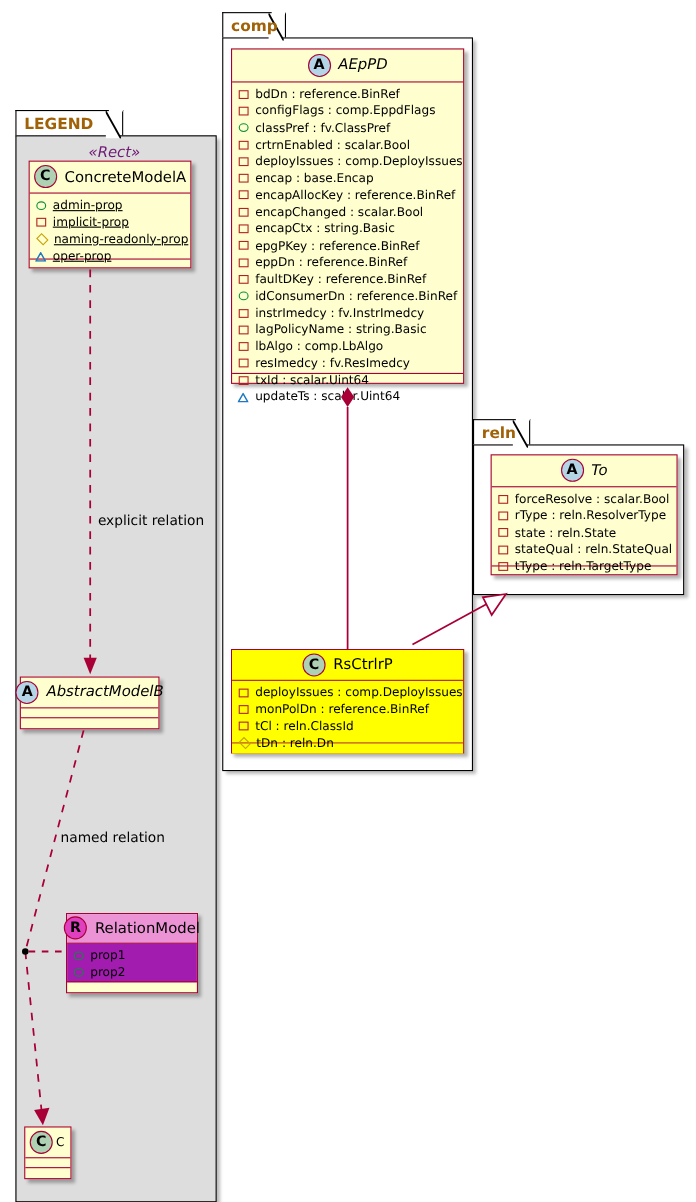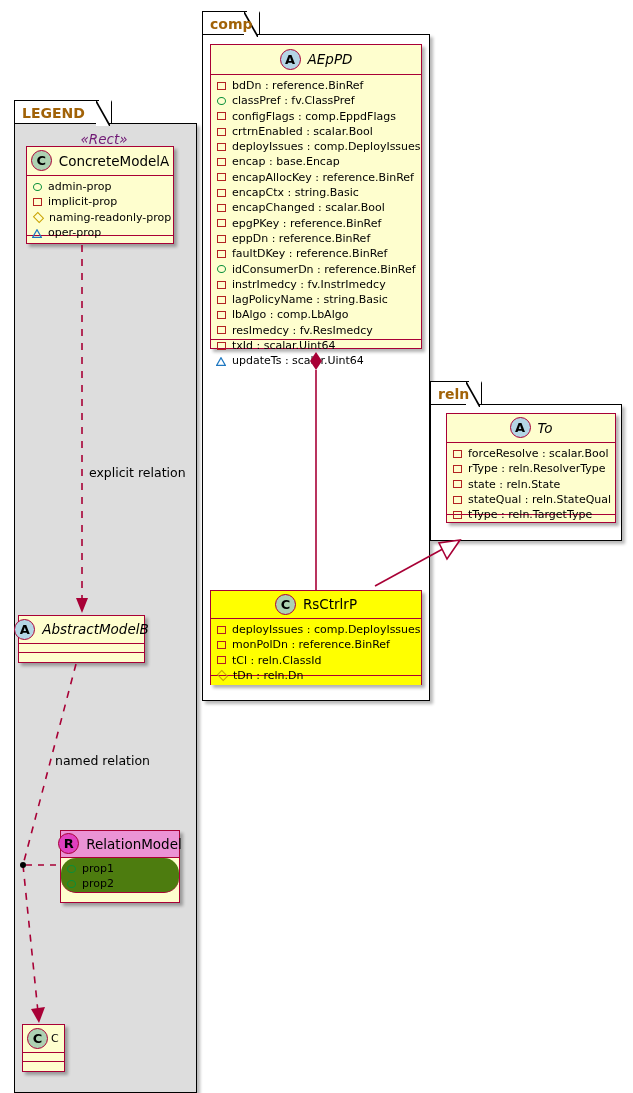--- a/index.html
+++ b/index.html
@@ -49,21 +49,21 @@
   .cls-name{font-size:13.5px;color:#000;}
   .cls-name.ital{font-style:italic;}
   .cls-body{
     box-sizing:border-box;padding:3px 5px 4px 6px;
     border-bottom:1.4px solid #a80036;
   }
   .cls-foot{height:9px;box-sizing:border-box;}
   .cls.yellowbox{background:#ffff00;}
   .cls.yellowbox .cls-body{background:#ffff00;}
   .cls.yellowbox .cls-foot{background:#ffff00;}
-  .cls.pinkbox .cls-body{background:#4d7c0f;border-radius:15px;}
+  .cls.pinkbox .cls-body{background:#a21caf;}
 
   
   .circ{
     width:19px;height:19px;border-radius:50%;flex:0 0 19px;
     display:flex;align-items:center;justify-content:center;
     font-size:13px;font-weight:bold;color:#000;line-height:1;
   }
   .circ.abstract{background:#ADD1B2;background:#b4d5e5;border:1.6px solid #a80036;}
   .circ.concrete{background:#ADD1B2;border:1.6px solid #a80036;}
   .circ.relation{background:#e040c0;border:1.6px solid #a80036;color:#000;}
@@ -105,21 +105,21 @@
     <div class="pkg-body grey" style="top:23px;width:183px;height:970px;"></div>
   </div>
 
   <div class="stereo" style="left:24px;top:131px;width:160px;">«Rect»</div>
 
   <div class="cls" style="left:26px;top:146px;width:148px;height:98px;">
     <div class="cls-head" style="height:29px;">
       <span class="circ concrete">C</span>
       <span class="cls-name">ConcreteModelA</span>
     </div>
-    <div class="cls-body" style="height:60px;">
+    <div class="cls-body" style="height:60px;text-decoration:underline;">
       <div class="attr">
         <span class="mk ci"></span>
         <span>admin-prop</span>
       </div>
       <div class="attr">
         <span class="mk sq"></span>
         <span>implicit-prop</span>
       </div>
       <div class="attr">
         <span class="mk di"></span>
@@ -191,50 +191,50 @@
     <div class="cls-head" style="height:30px;">
       <span class="circ abstract">A</span>
       <span class="cls-name ital">AEpPD</span>
     </div>
     <div class="cls-body" style="height:265px;" id="aeppd-attrs">
         <div class="attr">
           <span class="mk sq"></span>
           <span>bdDn : reference.BinRef</span>
         </div>
         <div class="attr">
+          <span class="mk sq"></span>
+          <span>configFlags : comp.EppdFlags</span>
+        </div>
+        <div class="attr">
           <span class="mk ci"></span>
           <span>classPref : fv.ClassPref</span>
         </div>
         <div class="attr">
           <span class="mk sq"></span>
-          <span>configFlags : comp.EppdFlags</span>
-        </div>
-        <div class="attr">
-          <span class="mk sq"></span>
           <span>crtrnEnabled : scalar.Bool</span>
         </div>
         <div class="attr">
           <span class="mk sq"></span>
           <span>deployIssues : comp.DeployIssues</span>
         </div>
         <div class="attr">
           <span class="mk sq"></span>
           <span>encap : base.Encap</span>
         </div>
         <div class="attr">
           <span class="mk sq"></span>
           <span>encapAllocKey : reference.BinRef</span>
         </div>
         <div class="attr">
           <span class="mk sq"></span>
+          <span>encapChanged : scalar.Bool</span>
+        </div>
+        <div class="attr">
+          <span class="mk sq"></span>
           <span>encapCtx : string.Basic</span>
-        </div>
-        <div class="attr">
-          <span class="mk sq"></span>
-          <span>encapChanged : scalar.Bool</span>
         </div>
         <div class="attr">
           <span class="mk sq"></span>
           <span>epgPKey : reference.BinRef</span>
         </div>
         <div class="attr">
           <span class="mk sq"></span>
           <span>eppDn : reference.BinRef</span>
         </div>
         <div class="attr">

